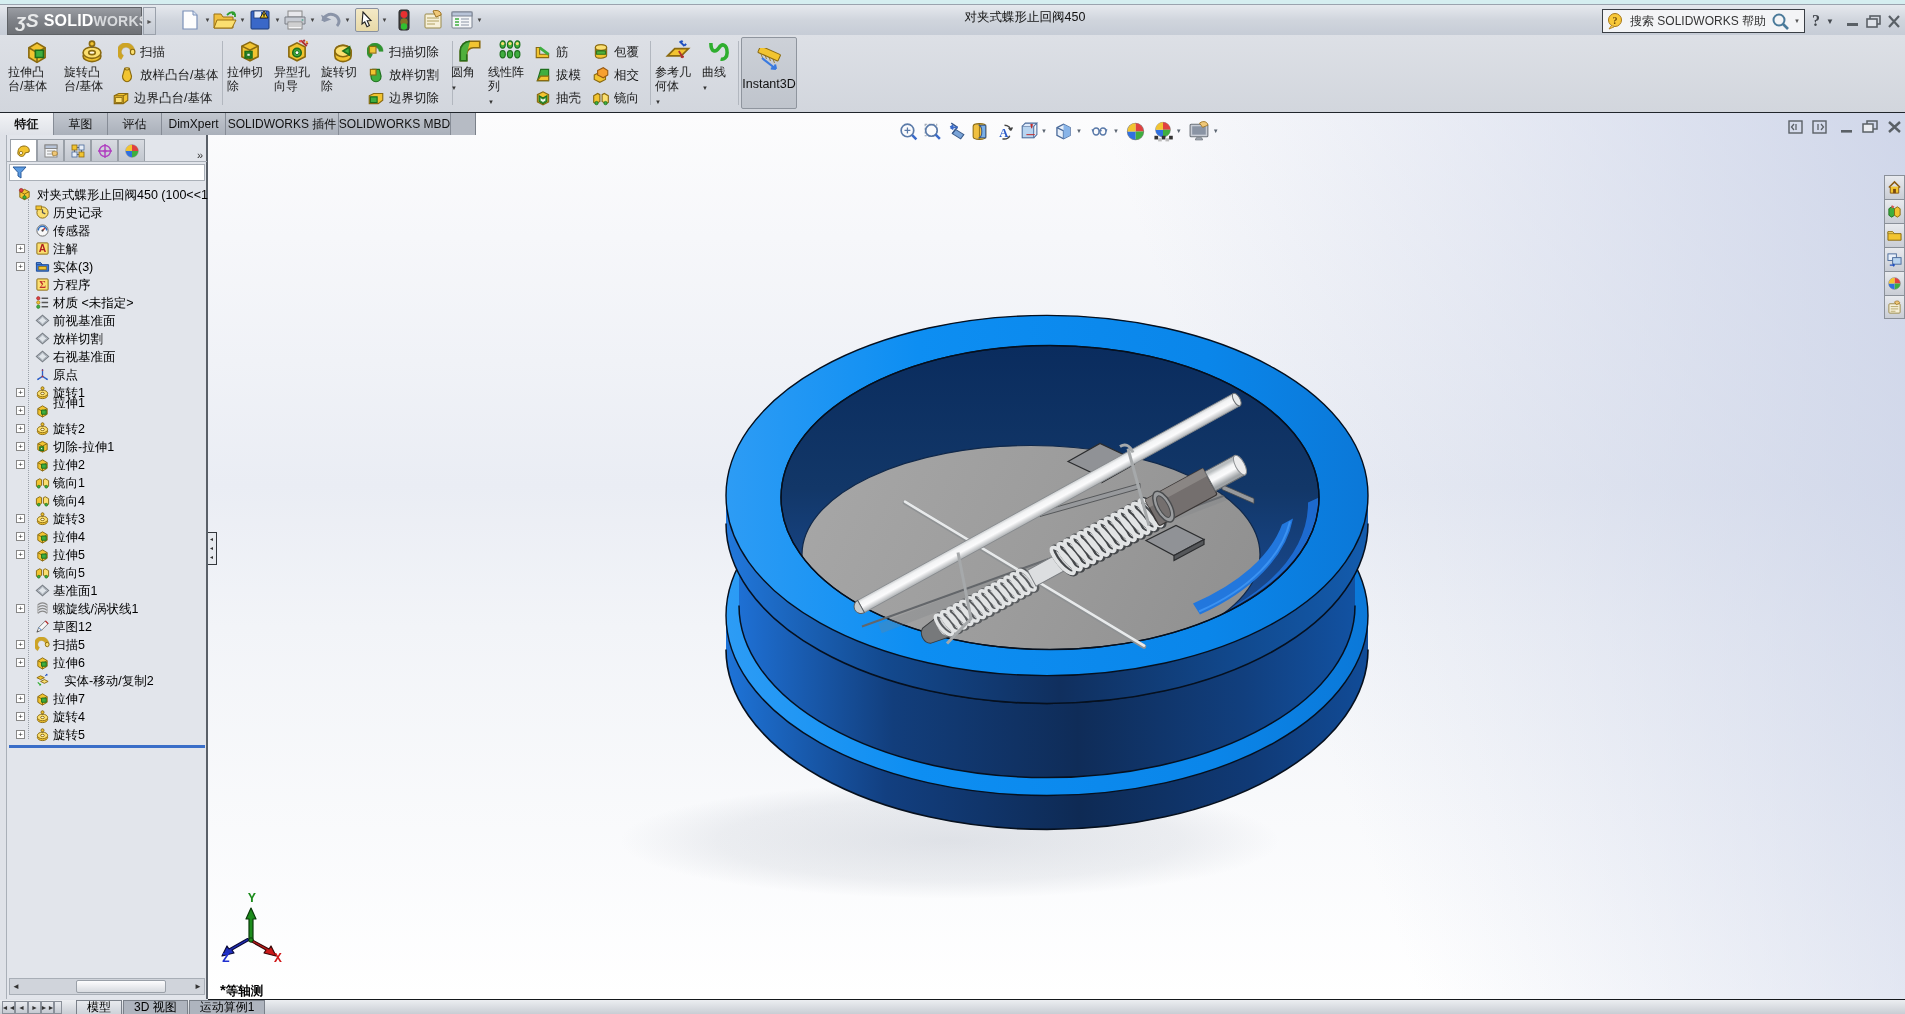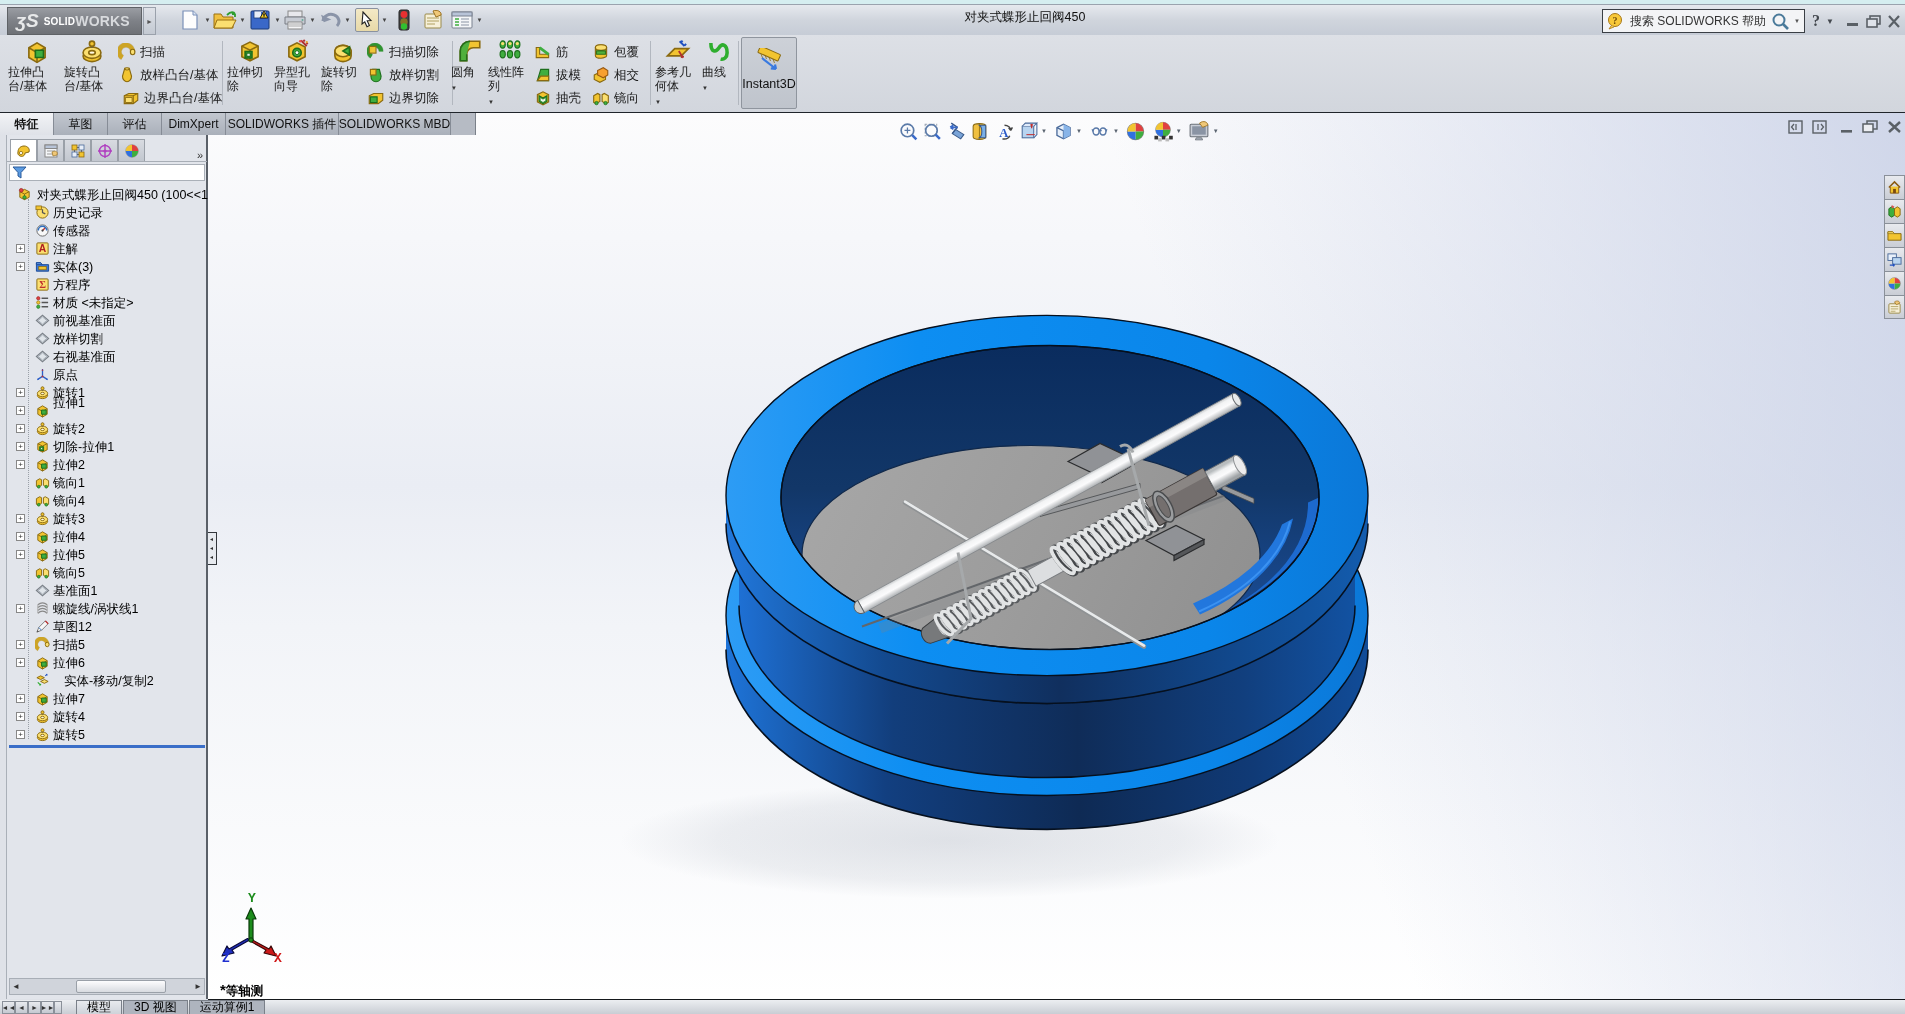--- a/index.html
+++ b/index.html
@@ -4,21 +4,21 @@
 <style>
 *{margin:0;padding:0;box-sizing:border-box}
 html,body{width:1905px;height:1014px;overflow:hidden}
 body{font-family:"Liberation Sans",sans-serif;position:relative;background:#dfe2e8;font-size:12px;color:#000}
 .abs{position:absolute}
 
 #topstrip{left:0;top:0;width:1905px;height:4px;background:#d5eef0}
 #titlebar{left:0;top:4px;width:1905px;height:31px;background:linear-gradient(#e6e9ee,#d0d5dd 50%,#c6ccd6);border-top:1px solid #9aa3ae}
 #swlogo{left:7px;top:7px;width:135px;height:28px;background:linear-gradient(#9a9da3,#7e8187 50%,#6e7176);border:1px solid #5f6266;color:#fff;display:flex;align-items:center;padding-left:8px}
 #swlogo .ds{font-size:19px;font-style:italic;font-weight:bold;margin-right:5px;color:#e8e9ea}
-#swlogo .sw1{font-size:10px;font-weight:bold;letter-spacing:.2px;color:#fff}
+#swlogo .sw1{font-size:16px;font-weight:bold;letter-spacing:.2px;color:#fff}
 #swlogo .sw2{font-size:14px;font-weight:bold;letter-spacing:.2px;color:#d8dadd}
 #logoarr{left:143px;top:7px;width:13px;height:28px;background:linear-gradient(#dfe2e8,#c3c9d2);border:1px solid #9aa1ab;color:#555;font-size:7px;display:flex;align-items:center;justify-content:center}
 #doctitle{left:146px;top:9px;width:1758px;text-align:center;font-size:12.5px;color:#111}
 
 .qat{top:8px;height:24px;display:flex;align-items:center}
 .qicon{width:24px;height:24px;display:flex;align-items:center;justify-content:center}
 .qdrop{width:11px;height:24px;display:flex;align-items:center;justify-content:center;color:#444;font-size:6px}
 .qsel{border:1px solid #8a92a0;background:linear-gradient(#f3e9c6,#e8d9a8);border-radius:2px}
 
 #searchbox{left:1602px;top:9px;width:203px;height:24px;background:#f3f4f6;border:1px solid #3a3f45;display:flex;align-items:center}
@@ -386,21 +386,21 @@
       </svg>拉伸凸<br>台/基体</div>
   <div class="bigbtn" style="left:64px;width:56px"><svg class="bicon" width="26" height="26" viewBox="0 0 16 16">
         <use href="#i-rev"></use>
       </svg>旋转凸<br>台/基体</div>
   <div class="smallrow" style="left:118px;top:6px"><svg width="18" height="18" viewBox="0 0 16 16">
         <use href="#i-sweep"></use>
       </svg>扫描</div>
   <div class="smallrow" style="left:118px;top:29px"><svg width="18" height="18" viewBox="0 0 16 16">
         <use href="#i-loft"></use>
       </svg>放样凸台/基体</div>
-  <div class="smallrow" style="left:122px;top:52px"><svg width="18" height="18" viewBox="0 0 16 16">
+  <div class="smallrow" style="left:112px;top:52px"><svg width="18" height="18" viewBox="0 0 16 16">
         <use href="#i-bound"></use>
       </svg>边界凸台/基体</div>
   <div class="rsep" style="left:222px"></div>
 
   <div class="bigbtn" style="left:227px;width:46px"><svg class="bicon" width="26" height="26" viewBox="0 0 16 16">
         <use href="#i-cutex"></use>
       </svg>拉伸切<br>除</div>
   <div class="bigbtn" style="left:274px;width:46px"><svg class="bicon" width="26" height="26" viewBox="0 0 16 16">
         <use href="#i-hole"></use>
       </svg>异型孔<br>向导</div>

